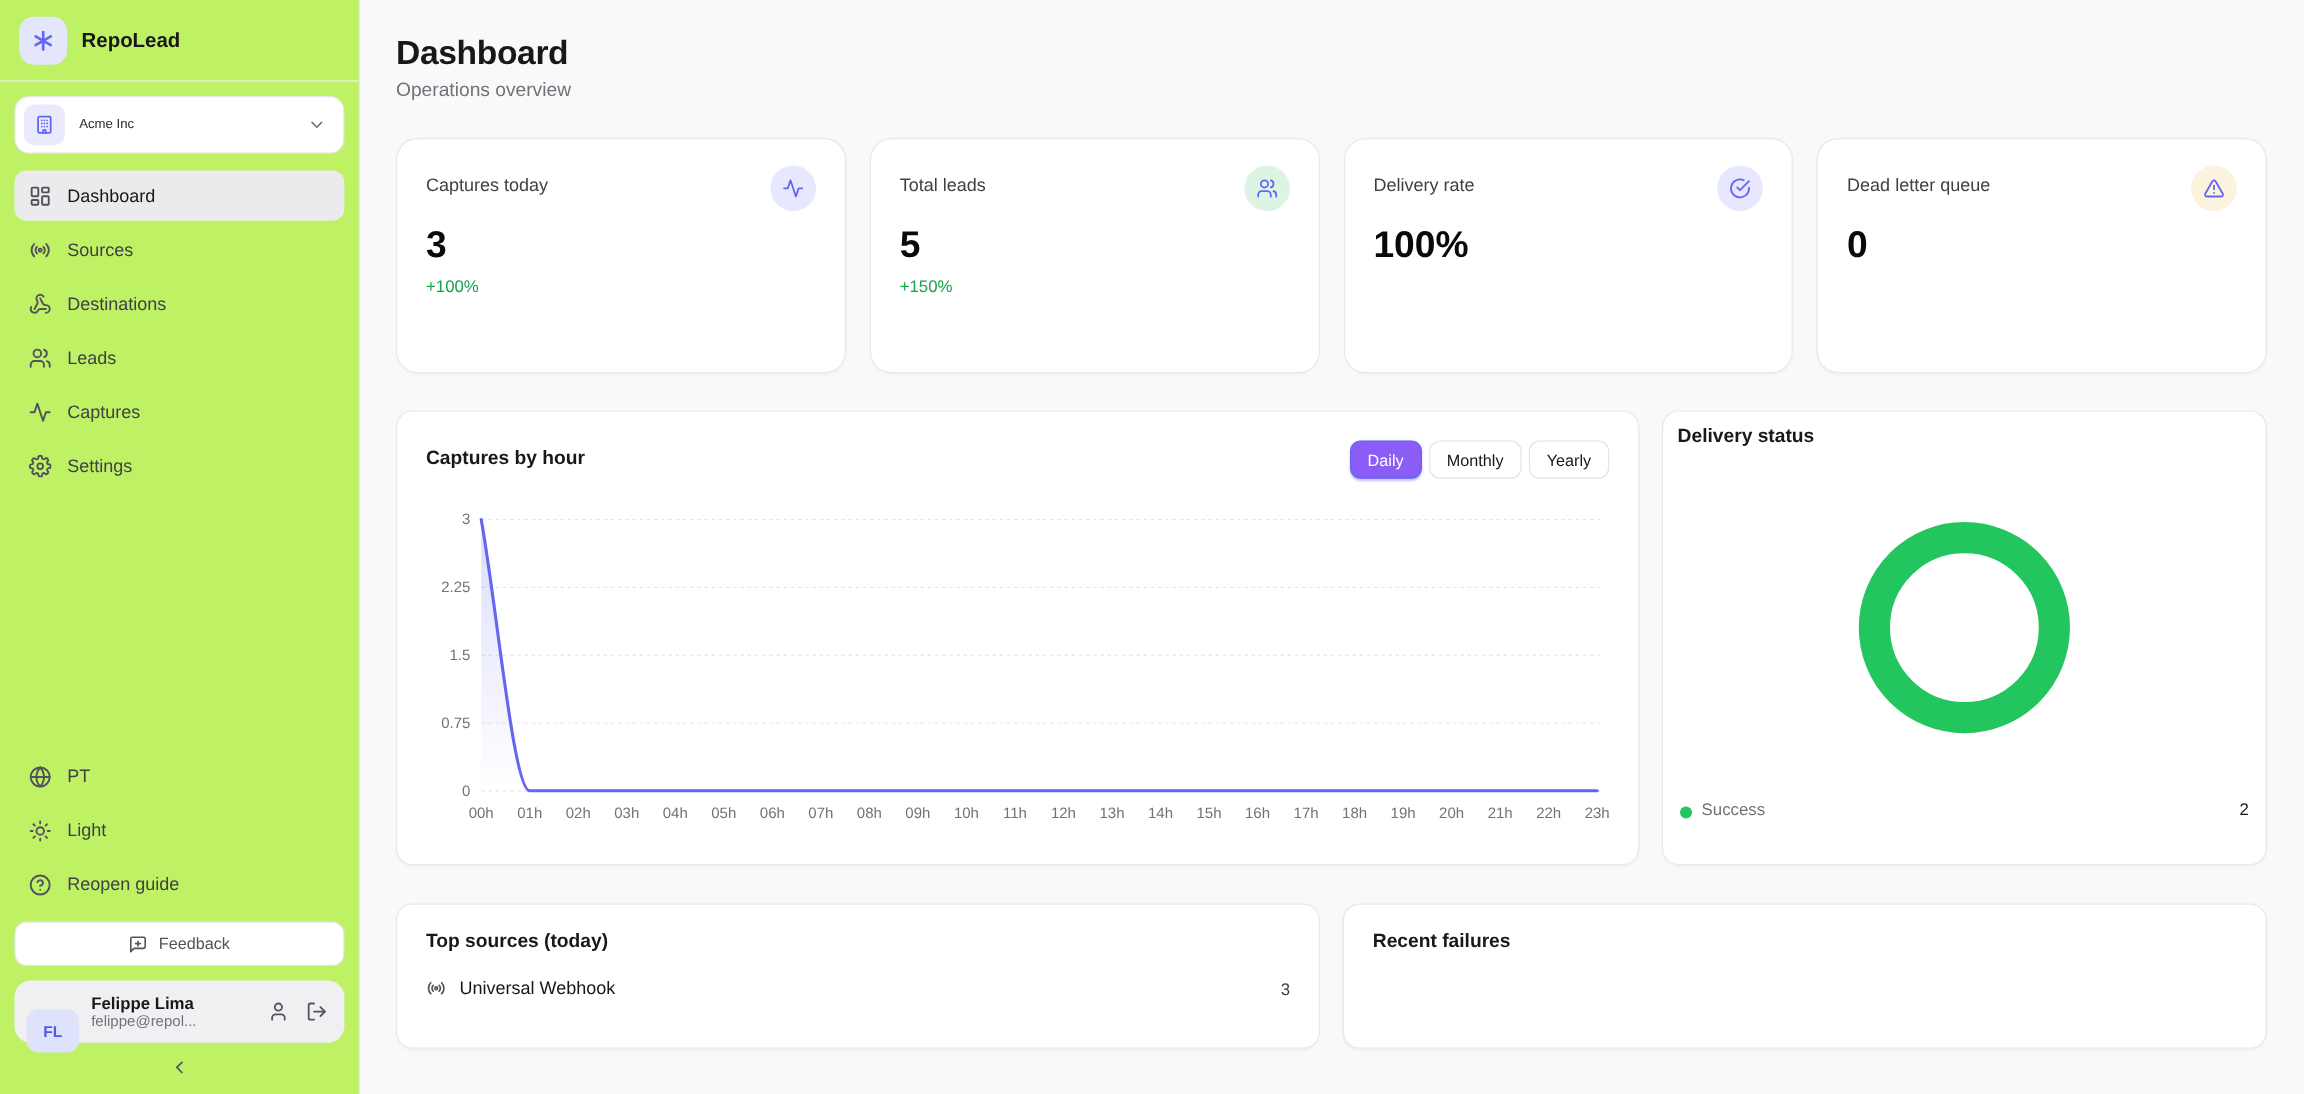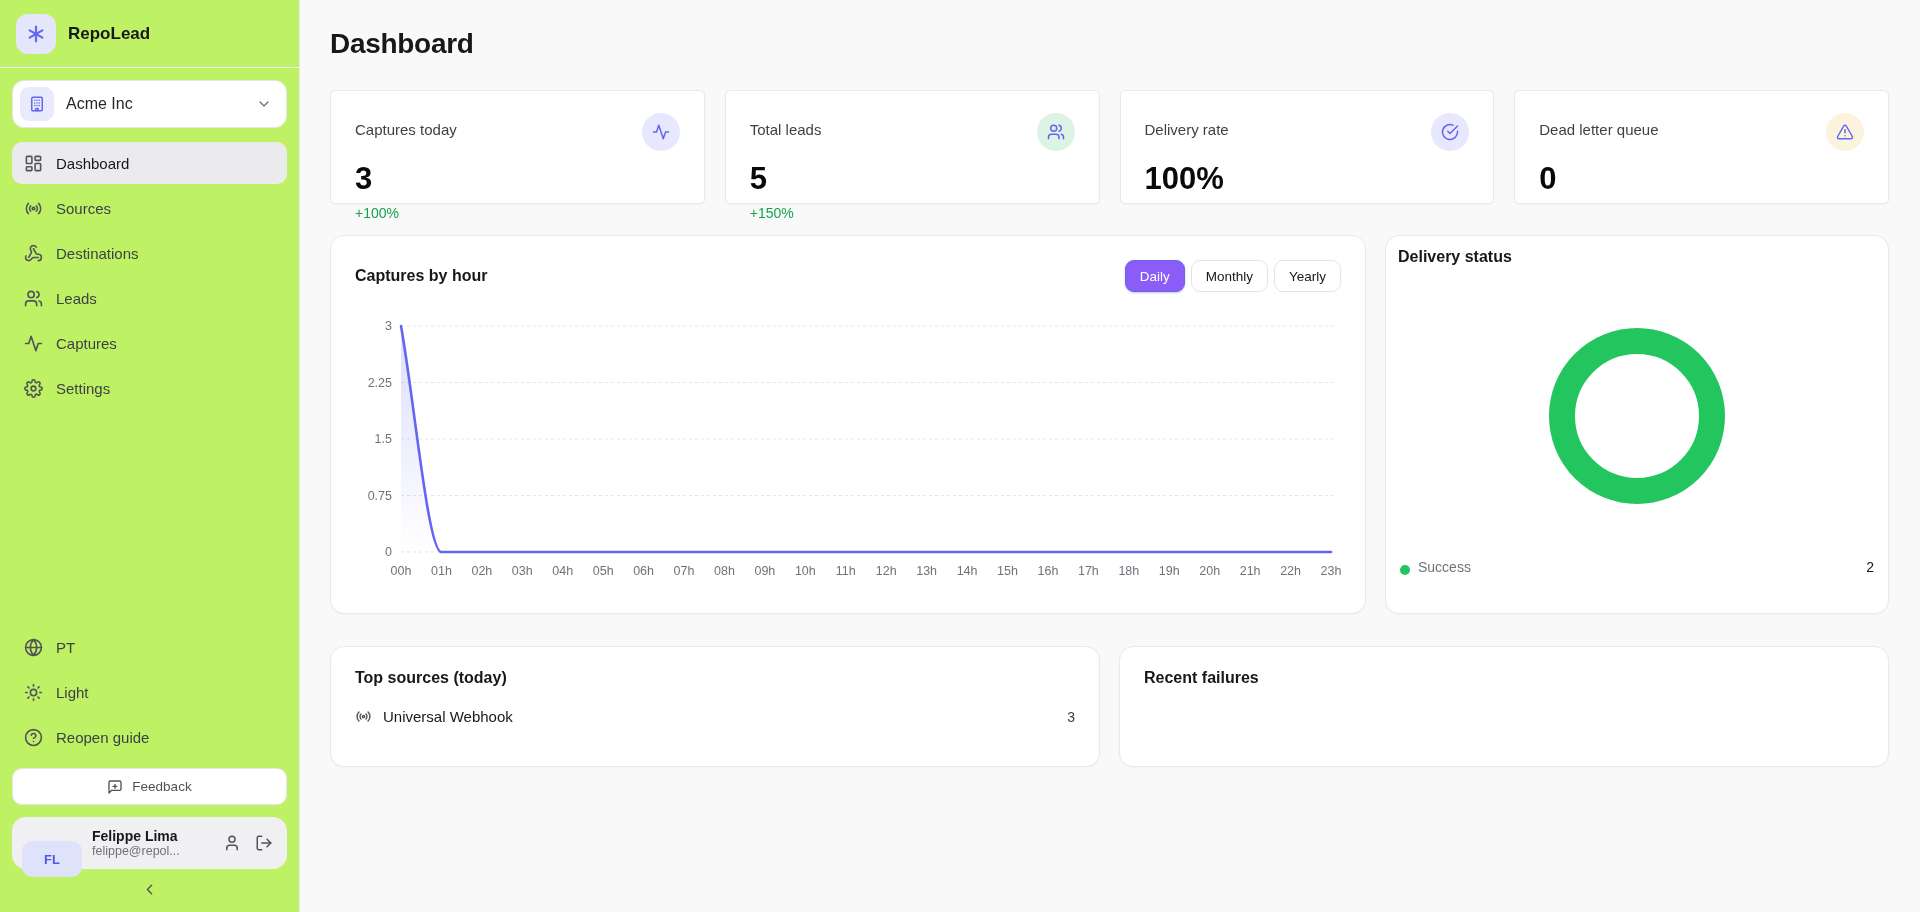--- a/index.html
+++ b/index.html
@@ -32,21 +32,21 @@
   .org-selector {
     margin:12px 12px 0 12px; height:48px;
     background:#ffffff; border:1px solid #e6e6e9; border-radius:12px;
     display:flex; align-items:center; gap:12px; padding:0 14px 0 7px;
     cursor:pointer;
   }
   .org-icon {
     width:34px; height:34px; border-radius:9px; background:#e9eafc;
     display:flex; align-items:center; justify-content:center; color:#6366f1;
   }
-  .org-name { font-size:16px; font-weight:500; color:#27272a; flex:1; }
+  .org-name { font-size:11px; font-weight:500; color:#27272a; flex:1; }
   .org-selector .chev { color:#71717a; }
 
   .nav { padding:14px 12px 0 12px; display:flex; flex-direction:column; }
   .nav-item {
     display:flex; align-items:center; gap:13px;
     height:42px; margin-bottom:3px; padding:0 12px;
     border-radius:10px; color:#3f3f46; font-size:15px;
     cursor:pointer; text-decoration:none;
   }
   .nav-item .nico { color:#52525b; display:flex; }
@@ -59,41 +59,41 @@
     display:flex; align-items:center; justify-content:center; gap:9px;
     font-size:13.5px; color:#52525b; cursor:pointer;
     font-family:"Liberation Sans", sans-serif;
   }
   .user-card {
     margin-top:12px; background:#f0f0f2; border-radius:14px;
     padding:7px 10px; height:52px;
     display:flex; align-items:center; gap:10px; cursor:pointer;
   }
   .avatar {
-    width:60px; height:36px; border-radius:10px; background:#dfe2fb;
+    width:44px; height:36px; border-radius:10px; background:#dfe2fb;
     color:#5458e0; font-size:13px; font-weight:700;
     display:flex; align-items:center; justify-content:center;margin-top:32px;
   }
   .user-meta { flex:1; min-width:0; }
   .user-name { font-size:14px; font-weight:600; color:#18181b; }
   .user-email { font-size:12.5px; color:#71717a; white-space:nowrap; overflow:hidden; }
   .user-actions { display:flex; gap:14px; color:#52525b; padding-right:4px; }
   .user-actions span { cursor:pointer; display:flex; }
   .collapse-row { display:flex; justify-content:center; padding:12px 0 14px 0; }
   .collapse-btn { color:#52525b; cursor:pointer; display:flex; }
 
   
   .main { flex:1; padding:28px 31px 0 30px; }
   .page-title { font-size:28px; font-weight:700; letter-spacing:-0.3px; }
   .page-subtitle { margin-top:7px; font-size:16px; color:#71717a; }
 
   .stats-row { margin-top:30px; display:grid; grid-template-columns:repeat(4,1fr); gap:20px; }
   .stat-card {
-    background:#fff; border:1px solid #e9e9ec; border-radius:5px;
-    height:114px; padding:22px 24px;
+    background:#fff; border:1px solid #e9e9ec; border-radius:18px;
+    height:196px; padding:22px 24px;
     box-shadow:0 1px 2px rgba(0,0,0,0.03);
   }
   .stat-top { display:flex; align-items:flex-start; justify-content:space-between; }
   .stat-label { font-size:15px; color:#3f3f46; padding-top:8px; }
   .chip {
     width:38px; height:38px; border-radius:50%;
     display:flex; align-items:center; justify-content:center; color:#6366f1;
   }
   .chip-indigo { background:#e7e8fd; }
   .chip-mint   { background:#ddf3e4; }
@@ -291,20 +291,21 @@
           <svg width="17" height="17" viewBox="0 0 24 24" fill="none" stroke="currentColor" stroke-width="2" stroke-linecap="round" stroke-linejoin="round">
             <path d="m15 18-6-6 6-6"></path>
           </svg>
         </span>
     </div>
   </div>
 </aside>
 
 <main class="main">
   <h1 class="page-title">Dashboard</h1>
+  <div class="page-subtitle">Operations overview</div>
 
   <div class="stats-row">
     <div class="stat-card">
       <div class="stat-top">
         <span class="stat-label">Captures today</span>
         <span class="chip chip-indigo">
             <svg width="18" height="18" viewBox="0 0 24 24" fill="none" stroke="currentColor" stroke-width="2" stroke-linecap="round" stroke-linejoin="round">
               <path d="M22 12h-4l-3 9L9 3l-3 9H2"></path>
             </svg>
           </span>

